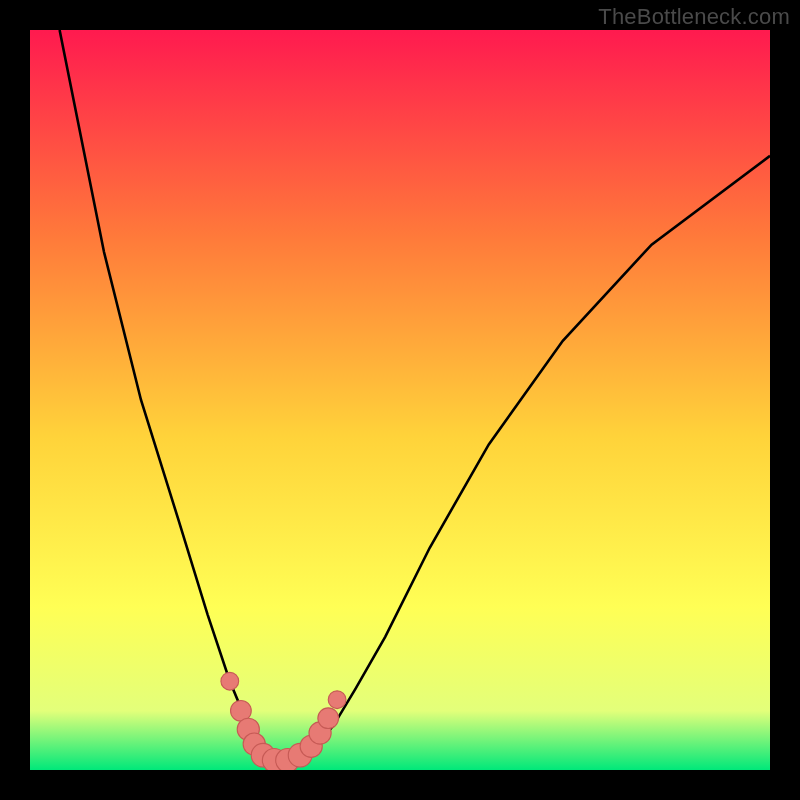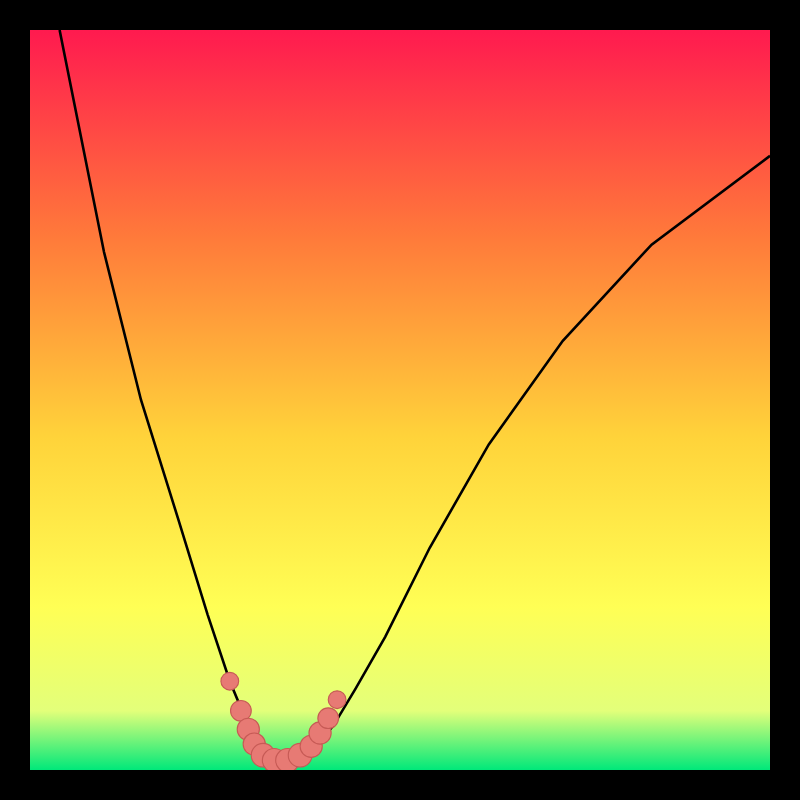--- a/index.html
+++ b/index.html
@@ -38,20 +38,21 @@
   svg {
     width: 740px;
     height: 740px;
     display: block;
   }
 </style>
 </head>
 <body>
 
 <div class="frame">
+  <div class="attribution">TheBottleneck.com</div>
 
   <div class="plot">
     <svg viewBox="0 0 100 100" preserveAspectRatio="none">
       <defs>
         <linearGradient id="bg-grad" x1="0" y1="0" x2="0" y2="1">
           <stop offset="0%" stop-color="#ff1a4f"></stop>
           <stop offset="28%" stop-color="#ff7a3a"></stop>
           <stop offset="55%" stop-color="#ffd33a"></stop>
           <stop offset="78%" stop-color="#ffff55"></stop>
           <stop offset="92%" stop-color="#e3ff7a"></stop>

